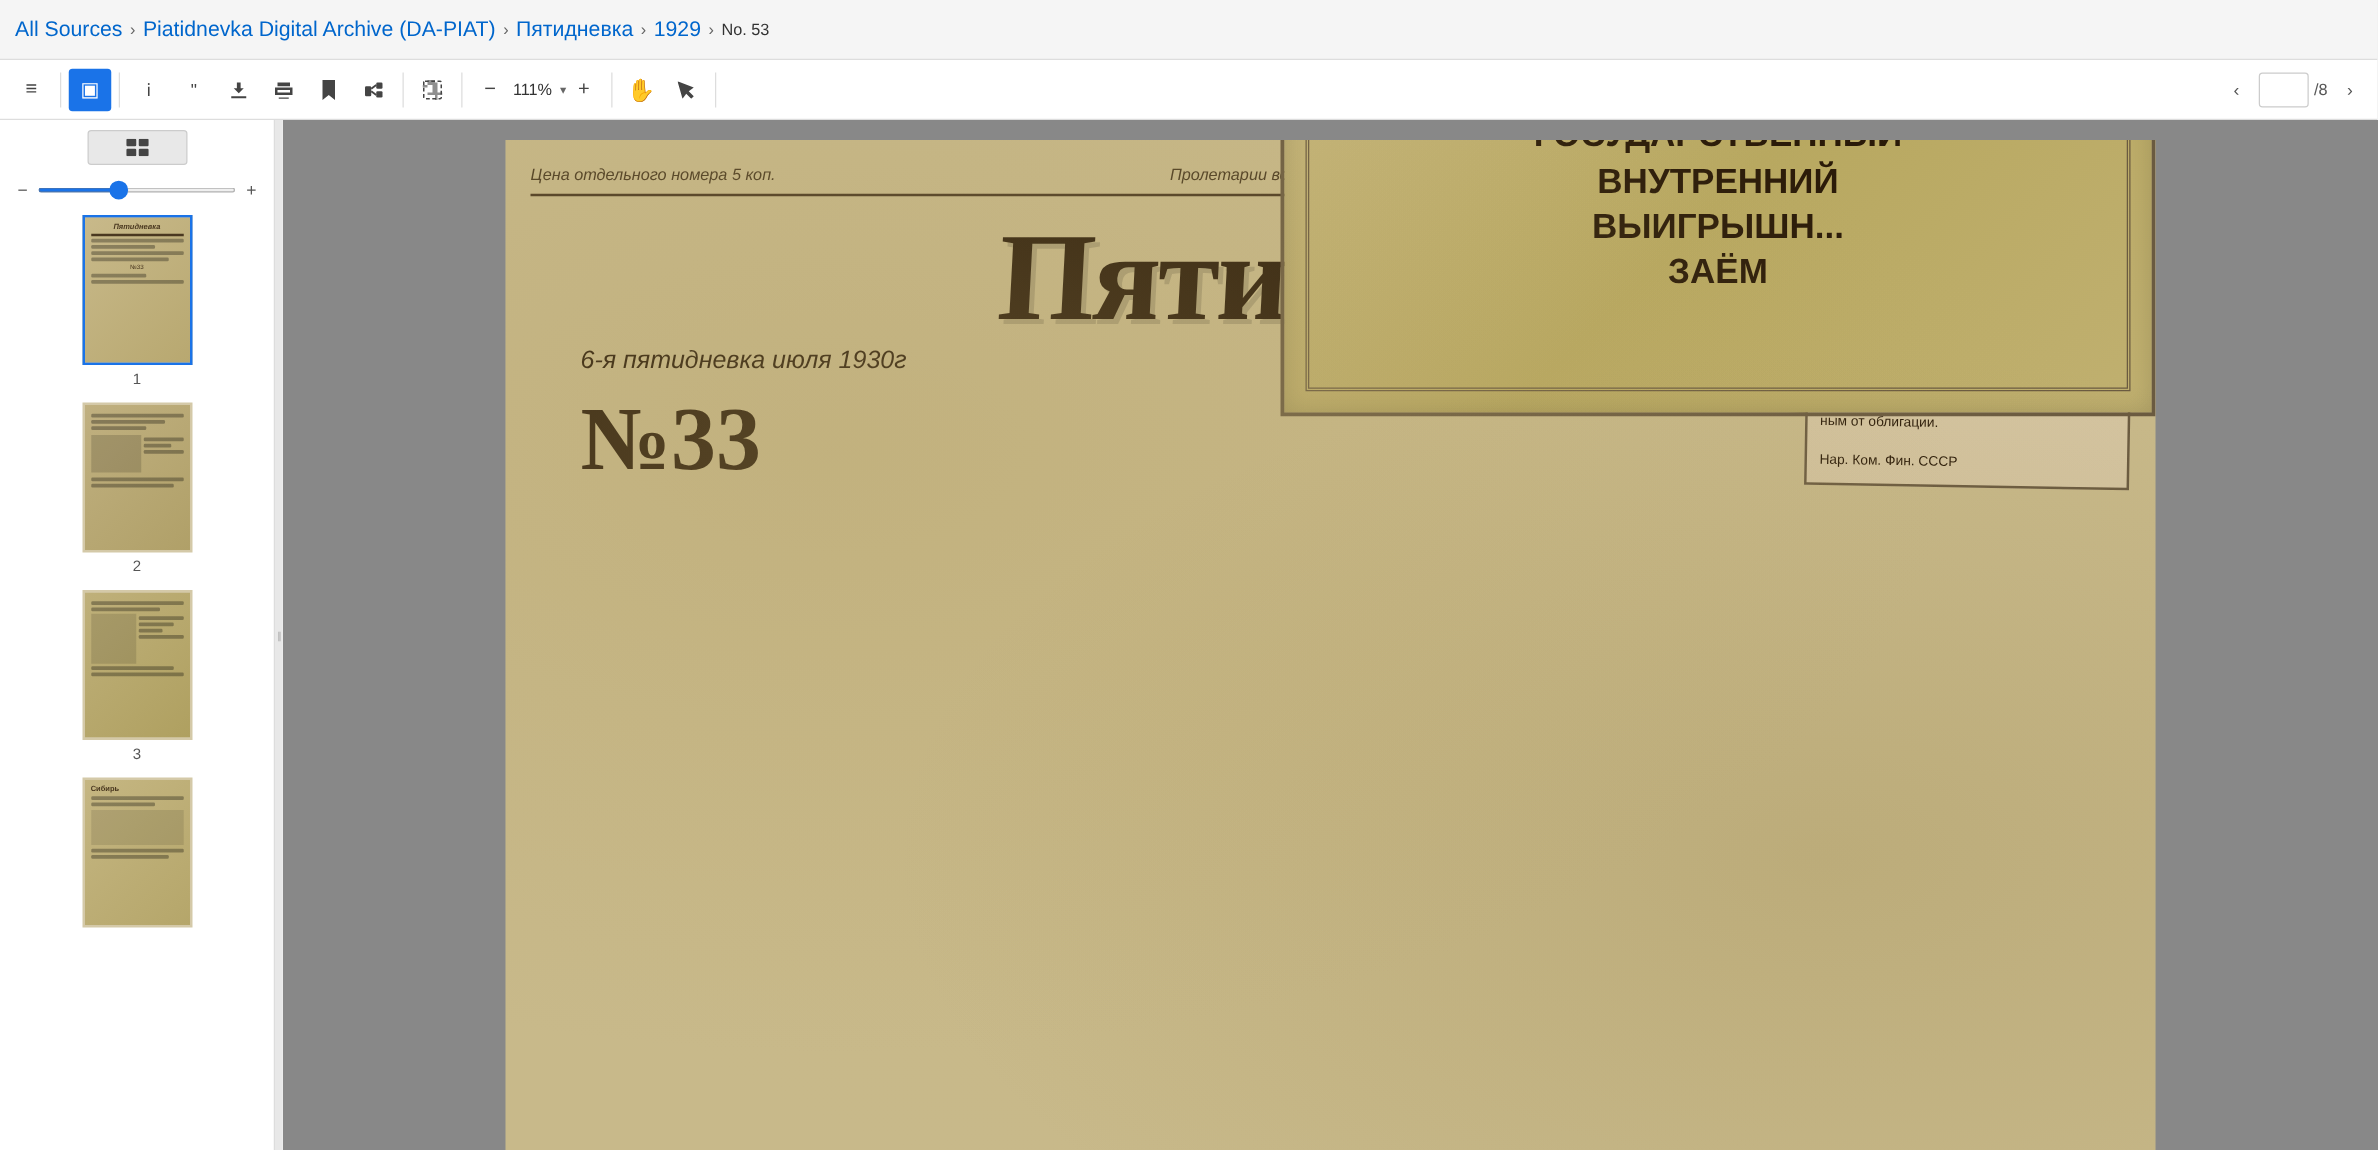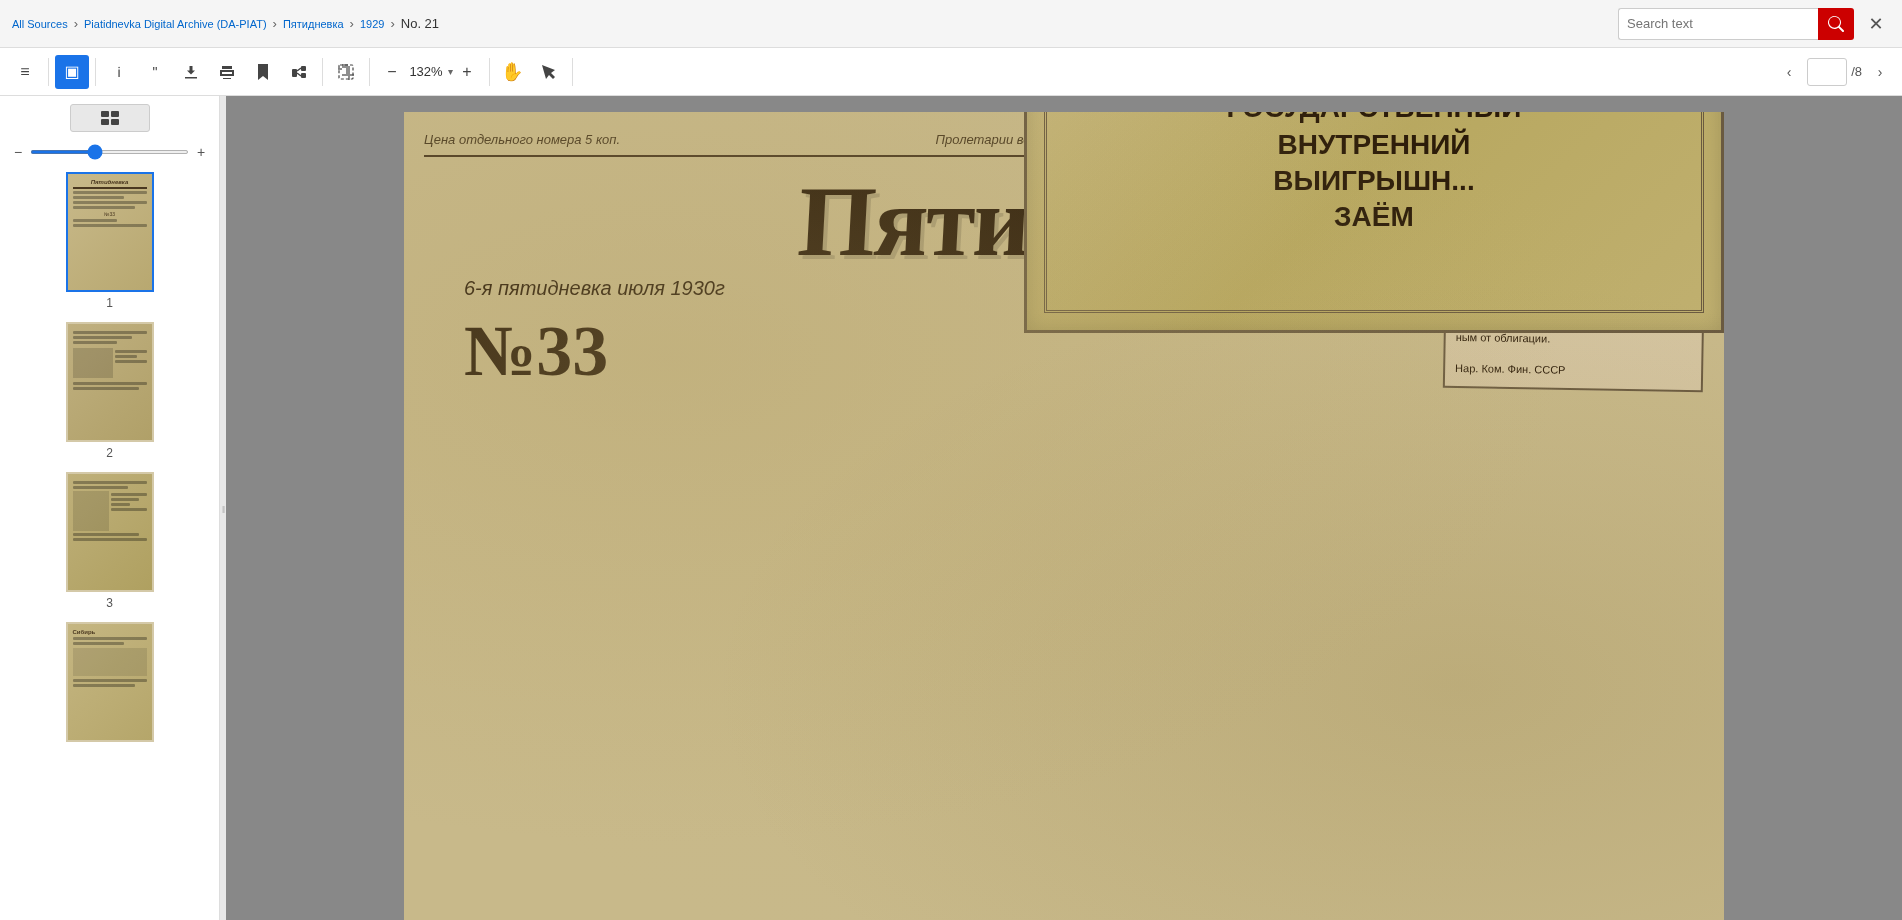--- a/index.html
+++ b/index.html
@@ -9,21 +9,21 @@
     #top-nav {
       height: 48px;
       background: #f5f5f5;
       border-bottom: 1px solid #ddd;
       display: flex;
       align-items: center;
       padding: 0 12px;
       gap: 6px;
     }
     .breadcrumb-item {
-      font-size: 11px;
+      font-size: 17px;
       color: #0066cc;
       cursor: pointer;
     }
     .breadcrumb-sep {
       font-size: 13px;
       color: #666;
     }
     .breadcrumb-current {
       font-size: 13px;
       color: #333;
@@ -413,31 +413,22 @@
 
 <div id="top-nav">
   <span class="breadcrumb-item">All Sources</span>
   <span class="breadcrumb-sep">›</span>
   <span class="breadcrumb-item">Piatidnevka Digital Archive (DA-PIAT)</span>
   <span class="breadcrumb-sep">›</span>
   <span class="breadcrumb-item">Пятидневка</span>
   <span class="breadcrumb-sep">›</span>
   <span class="breadcrumb-item">1929</span>
   <span class="breadcrumb-sep">›</span>
-  <span class="breadcrumb-current">No. 21</span>
-
-  <div class="search-area">
-    <input type="text" class="search-input" placeholder="Search text" style="">
-    <button class="search-btn">
-      <svg viewBox="0 0 16 16">
-        <path d="M11.742 10.344a6.5 6.5 0 1 0-1.397 1.398h-.001c.03.04.062.078.098.115l3.85 3.85a1 1 0 0 0 1.415-1.414l-3.85-3.85a1.007 1.007 0 0 0-.115-.099zm-5.24 1.31a5.5 5.5 0 1 1 0-11 5.5 5.5 0 0 1 0 11z"></path>
-      </svg>
-    </button>
-    <button class="close-btn-top">✕</button>
-  </div>
+  <span class="breadcrumb-current">No. 53</span>
+
 </div>
 
 <div id="toolbar">
   <button class="tool-btn">≡</button>
   <div class="tool-divider"></div>
   <button class="tool-btn active">▣</button>
   <div class="tool-divider"></div>
   <button class="tool-btn" style="font-size:14px;">ℹ</button>
   <button class="tool-btn" style="font-size:14px;">"</button>
   <button class="tool-btn">
@@ -467,21 +458,21 @@
   <div class="tool-divider"></div>
   <button class="tool-btn">
     <svg width="16" height="16" viewBox="0 0 16 16" fill="currentColor">
       <path d="M4 0v4H0v2h4v6h6v4h2v-4h4v-2h-4V2h-2V0H4zm2 2h2v8H4V4h4V2z" opacity="0.6"></path>
       <rect x="1" y="1" width="14" height="14" rx="1" fill="none" stroke="currentColor" stroke-width="1.2" stroke-dasharray="3,2"></rect>
     </svg>
   </button>
   <div class="tool-divider"></div>
   <div class="zoom-display">
     <button class="tool-btn" style="width:24px;height:24px;font-size:16px;">−</button>
-    <span class="zoom-value">132%</span>
+    <span class="zoom-value">111%</span>
     <span class="zoom-arrow">▾</span>
     <button class="tool-btn" style="width:24px;height:24px;font-size:16px;">+</button>
   </div>
   <div class="tool-divider"></div>
   <button class="tool-btn" style="font-size:18px;">✋</button>
   <button class="tool-btn">
     <svg width="14" height="14" viewBox="0 0 14 14" fill="currentColor">
       <path d="M0 0l4 14 3-4 4 4 2-2-4-4 4-3L0 0z"></path>
     </svg>
   </button>

